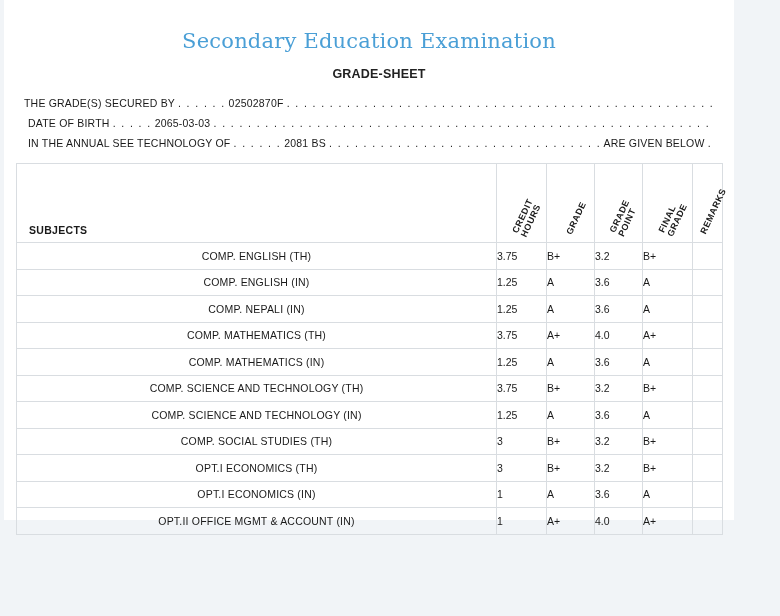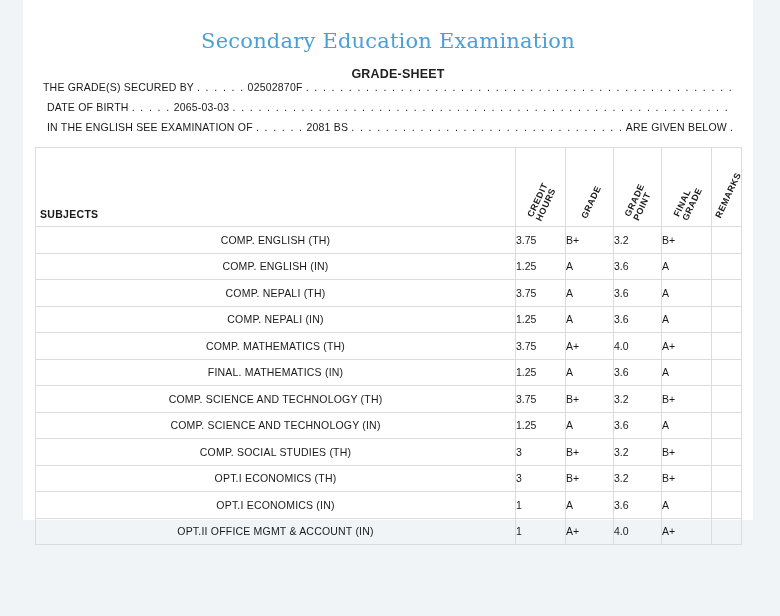--- a/index.html
+++ b/index.html
@@ -16,21 +16,21 @@
   }
   .page {
     position: relative;
     width: 780px;
     height: 616px;
     background: #f1f4f7;
     box-sizing: border-box;
   }
   .sheet {
     position: absolute;
-    left: 23px;
+    left: 4px;
     top: 0;
     width: 730px;
     height: 520px;
     background: #ffffff;
     box-sizing: border-box;
   }
   .title {
     text-align: center;
     font-family: "DejaVu Serif", serif;
     font-size: 21px;
@@ -42,21 +42,21 @@
   .subtitle {
     text-align: center;
     font-size: 12.5px;
     font-weight: bold;
     color: #222;
     margin-top: 14px;
     letter-spacing: 0.2px;
     padding-left: 20px;
   }
   .info-block {
-    margin: 0 20px 0 20px;
+    margin: 16px 20px 0 20px;
     font-size: 10.5px;
     color: #1a1a1a;
     letter-spacing: 0.2px;
   }
   .info-line {
     margin-bottom: 8px;
     white-space: nowrap;
     overflow: hidden;
   }
   .info-line.indent {
@@ -74,21 +74,21 @@
     table-layout: fixed;
   }
   table.grades th, table.grades td {
     border: 1px solid #d9dde1;
     font-size: 10.5px;
     color: #1a1a1a;
   }
   table.grades thead th {
     height: 72px;
     vertical-align: bottom;
-    padding: 0 0 6px 4px;
+    padding: 0 0 6px 12px;
     font-weight: bold;
   }
   th.subjects-head {
     text-align: left;
     padding-left: 12px;
     vertical-align: bottom;
     letter-spacing: 0.3px;
   }
   .vert {
     display: inline-block;
@@ -140,21 +140,21 @@
         <span>02502870F</span>
         <span class="dots">. . . . . . . . . . . . . . . . . . . . . . . . . . . . . . . . . . . . . . . . . . . . . . . . . .</span>
       </div>
       <div class="info-line indent">
         <span>DATE OF BIRTH</span>
         <span class="dots">. . . . .</span>
         <span>2065-03-03</span>
         <span class="dots">. . . . . . . . . . . . . . . . . . . . . . . . . . . . . . . . . . . . . . . . . . . . . . . . . . . . . . . . . . .</span>
       </div>
       <div class="info-line indent">
-        <span>IN THE ENGLISH SEE EXAMINATION OF</span>
+        <span>IN THE ANNUAL SEE TECHNOLOGY OF</span>
         <span class="dots">. . . . . .</span>
         <span>2081 BS</span>
         <span class="dots">. . . . . . . . . . . . . . . . . . . . . . . . . . . . . . . .</span>
         <span>ARE GIVEN BELOW . . .</span>
       </div>
     </div>
 
     <div class="tbl-wrap">
       <table class="grades">
         <colgroup>
@@ -209,45 +209,37 @@
             </tr>
             <tr>
               <td class="subject">COMP. ENGLISH (IN)</td>
               <td class="num">1.25</td>
               <td class="num">A</td>
               <td class="num">3.6</td>
               <td class="num">A</td>
               <td class="ctr"></td>
             </tr>
             <tr>
-              <td class="subject">COMP. NEPALI (TH)</td>
-              <td class="num">3.75</td>
-              <td class="num">A</td>
-              <td class="num">3.6</td>
-              <td class="num">A</td>
-              <td class="ctr"></td>
-            </tr>
-            <tr>
               <td class="subject">COMP. NEPALI (IN)</td>
               <td class="num">1.25</td>
               <td class="num">A</td>
               <td class="num">3.6</td>
               <td class="num">A</td>
               <td class="ctr"></td>
             </tr>
             <tr>
               <td class="subject">COMP. MATHEMATICS (TH)</td>
               <td class="num">3.75</td>
               <td class="num">A+</td>
               <td class="num">4.0</td>
               <td class="num">A+</td>
               <td class="ctr"></td>
             </tr>
             <tr>
-              <td class="subject">FINAL. MATHEMATICS (IN)</td>
+              <td class="subject">COMP. MATHEMATICS (IN)</td>
               <td class="num">1.25</td>
               <td class="num">A</td>
               <td class="num">3.6</td>
               <td class="num">A</td>
               <td class="ctr"></td>
             </tr>
             <tr>
               <td class="subject">COMP. SCIENCE AND TECHNOLOGY (TH)</td>
               <td class="num">3.75</td>
               <td class="num">B+</td>

